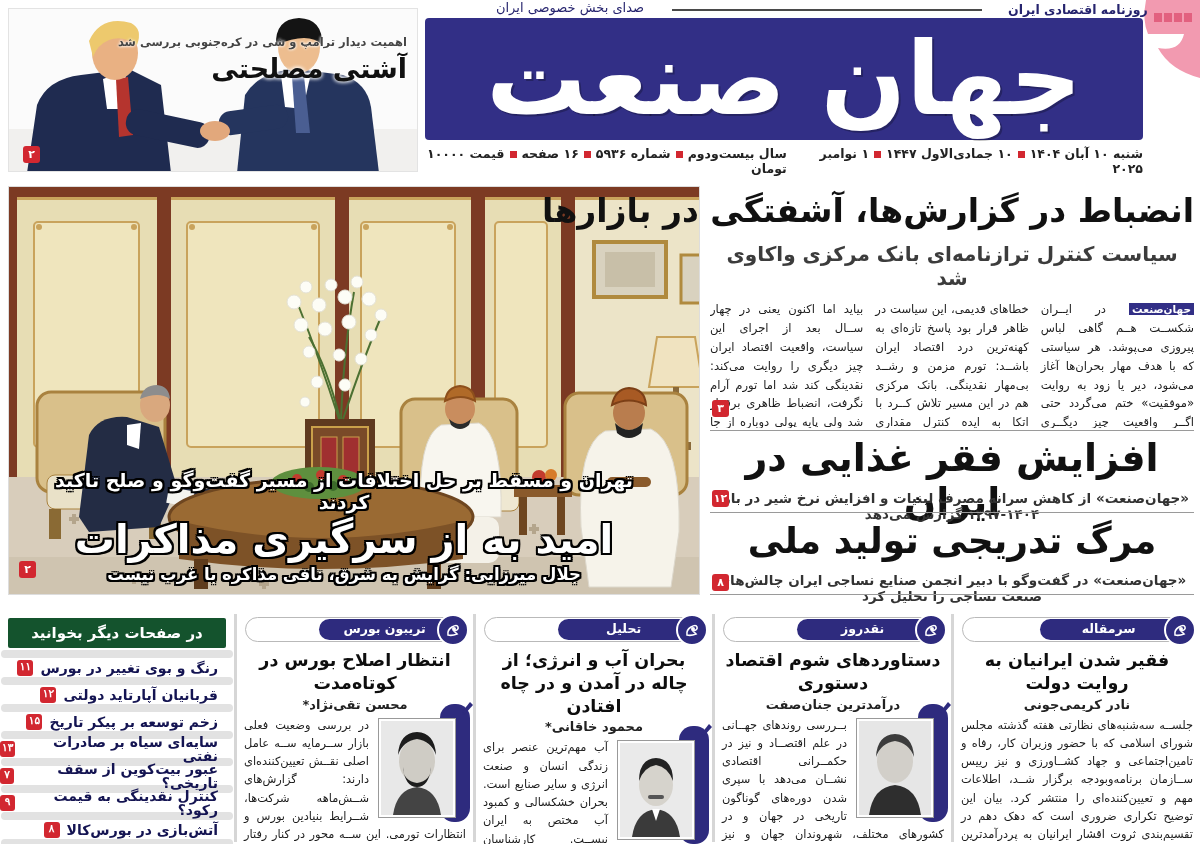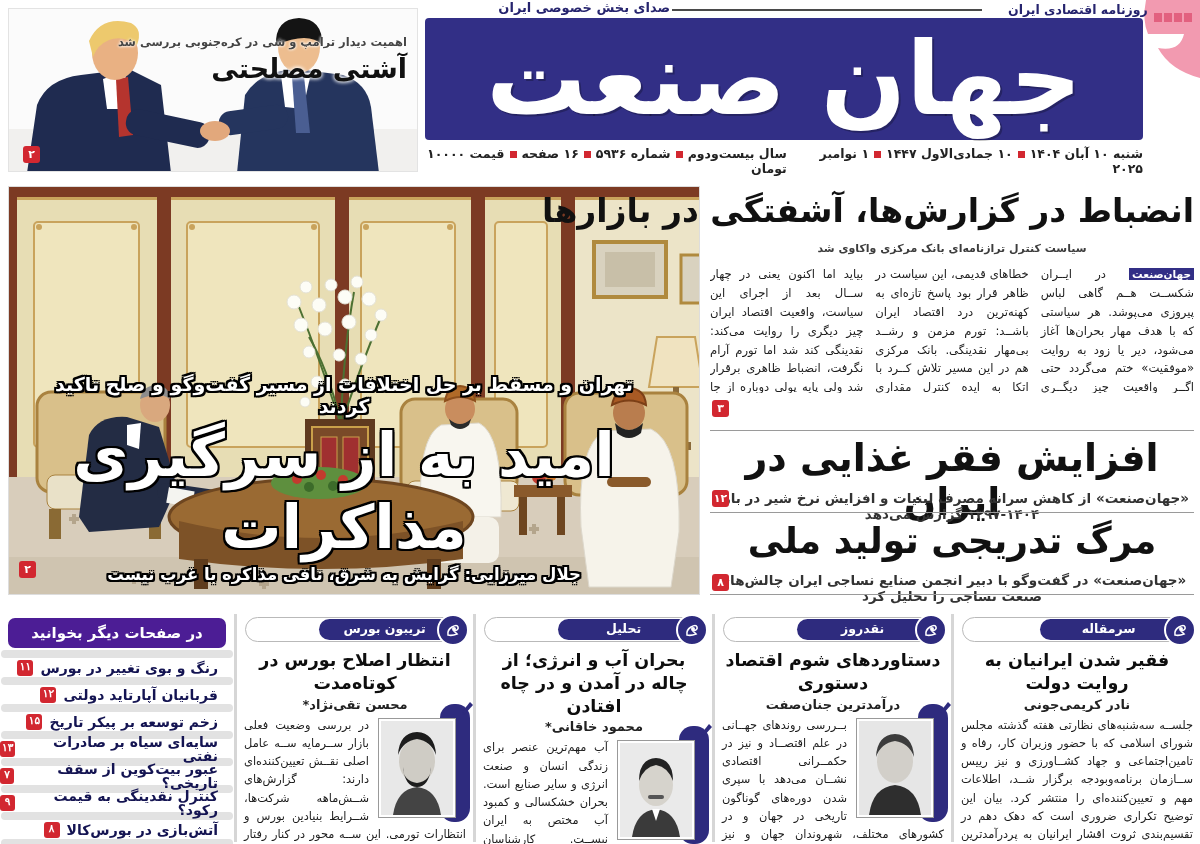--- a/index.html
+++ b/index.html
@@ -11,49 +11,49 @@
   .photo-top{position:absolute;left:8px;top:8px;width:410px;height:164px;border:1px solid #e3e3e3;background:#fafafa;overflow:hidden;}
   .photo-top svg{position:absolute;left:0;top:0;}
   .pt-kicker{position:absolute;right:10px;top:26px;font-size:11.5px;color:#444;font-weight:600;
              text-shadow:0 0 3px #fff,0 0 3px #fff;}
   .pt-title{position:absolute;right:10px;top:44px;font-size:27px;font-weight:bold;color:#111;
             text-shadow:0 0 4px #fff,0 0 4px #fff;}
   .pbadge{width:17px;height:17px;background:#d22730;color:#fff;font-weight:bold;font-size:11px;
           display:flex;align-items:center;justify-content:center;border-radius:3px;line-height:1;}
   .pt-badge{position:absolute;left:14px;bottom:8px;}
 
-  .tagline{position:absolute;left:470px;top:0px;width:200px;font-size:13px;font-weight:bold;color:#26246e;}
+  .tagline{position:absolute;left:470px;top:0px;width:200px;text-align:center;font-size:13px;font-weight:normal;color:#26246e;}
   .top-rule{position:absolute;left:672px;top:9px;width:310px;height:2px;background:#4a4a4a;}
   .paper-label{position:absolute;left:1008px;top:2px;width:150px;text-align:left;font-size:12.5px;font-weight:bold;color:#26246e;z-index:3;}
   .corner-logo{position:absolute;left:1140px;top:0;width:60px;height:100px;z-index:2;}
 
   .mast-box{position:absolute;left:425px;top:18px;width:718px;height:122px;background:#322f86;border-radius:4px;
             display:flex;align-items:center;justify-content:center;z-index:1;}
   .mast-title{color:#fff;font-size:100px;font-weight:bold;line-height:1;transform:scaleY(1.02);letter-spacing:-2px;
               text-shadow:2px 2px 0 rgba(0,0,0,.25);}
 
   .dateline{position:absolute;left:425px;top:146px;width:718px;display:flex;align-items:center;
             font-size:12.5px;font-weight:bold;color:#222;}
   .dl-line{flex:1;height:1px;background:#555;margin:0 16px;}
   .sq{width:7px;height:7px;background:#d22730;display:inline-block;margin:0 5px;vertical-align:middle;}
 
   
   .lead-photo{position:absolute;left:8px;top:186px;width:692px;height:409px;border:1px solid #ddd;overflow:hidden;background:#e7ddb4;}
   .lead-photo svg{position:absolute;left:0;top:0;}
   .lp-overlay{position:absolute;left:40px;right:60px;bottom:10px;text-align:center;color:#fff;}
   .outline{text-shadow:2px 2px 0 #000,-2px 2px 0 #000,2px -2px 0 #000,-2px -2px 0 #000,0 2px 0 #000,0 -2px 0 #000,2px 0 0 #000,-2px 0 0 #000;}
   .lp-kicker{font-size:19px;font-weight:bold;}
-  .lp-title{font-size:60px;font-weight:bold;line-height:1.2;margin:2px 0;}
+  .lp-title{font-size:40px;font-weight:bold;line-height:1.2;margin:2px 0;}
   .lp-deck{font-size:16.5px;font-weight:bold;}
   .lp-badge{position:absolute;left:10px;bottom:16px;}
 
   
   .right-col{position:absolute;left:710px;top:190px;width:484px;height:405px;}
   .h1{font-size:33px;font-weight:bold;color:#111;text-align:center;line-height:1.15;margin:2px 0 0;letter-spacing:-1px;white-space:nowrap;}
-  .sub1{font-size:11px;font-weight:600;color:#3c3c3c;text-align:center;margin:12px 0 10px;}
+  .sub1{font-size:20px;font-weight:600;color:#3c3c3c;text-align:center;margin:12px 0 10px;}
   .story-cols{display:flex;gap:12px;height:128px;overflow:hidden;text-align:justify;}
   .story-col{flex:1;font-size:11.6px;line-height:1.63;color:#1d1d1d;}
   .lede-brand{background:#322f86;color:#fff;font-weight:bold;padding:0 3px;border-radius:0;font-size:10.5px;}
   .b3{position:absolute;left:2px;top:210px;}
   .rule{position:absolute;left:0;width:100%;height:1px;background:#9a9a9a;}
   .rule1{top:240px;} .rule2{top:322px;} .rule3{top:404px;}
   .h2{position:absolute;top:246px;left:0;width:100%;text-align:center;font-size:38px;font-weight:bold;color:#111;margin:0;}
   .sub2{position:absolute;top:300px;left:0;width:100%;text-align:center;font-size:13.5px;font-weight:600;color:#333;}
   .b12{position:absolute;left:2px;top:300px;}
   .h3{position:absolute;top:330px;left:0;width:100%;text-align:center;font-size:36px;font-weight:bold;color:#111;margin:0;}
@@ -75,21 +75,21 @@
   .art-author{font-size:13px;font-weight:bold;text-align:center;color:#222;margin-bottom:4px;}
   .art-body{font-size:11.4px;line-height:1.6;text-align:justify;color:#1c1c1c;}
   .portrait-wrap{float:right;position:relative;width:86px;height:102px;margin:2px 2px 4px 9px;}
   .bookmark{position:absolute;right:-6px;top:-14px;width:30px;height:118px;background:#2e2b7e;border-radius:14px;}
   .photo-frame{position:absolute;left:0;top:0;width:78px;height:100px;background:#fff;border:1px solid #999;padding:2px;z-index:1;}
   .photo-frame svg{display:block;}
   .pen-doodle{position:absolute;right:-12px;top:-20px;z-index:2;}
 
   
   .sidebar{flex:1;position:relative;}
-  .sb-header{margin:6px 8px 2px;height:30px;background:#4c1d95;border-radius:7px;color:#fff;font-size:15px;
+  .sb-header{margin:6px 8px 2px;height:30px;background:#14532d;border-radius:2px;color:#fff;font-size:15px;
              font-weight:bold;display:flex;align-items:center;justify-content:center;}
   .sb-stripe{height:8px;background:#e2e2e2;border-radius:4px;margin:0 1px;}
   .sb-row{height:19px;display:flex;align-items:center;justify-content:flex-start;padding-right:16px;gap:7px;}
   .sb-text{font-size:14px;font-weight:bold;color:#141452;line-height:1;}
   .sb-row .pbadge{width:16px;height:16px;font-size:10.5px;font-family:Liberation Serif, serif;}
 </style>
 </head>
 <body>
 
 <div id="canvas">

